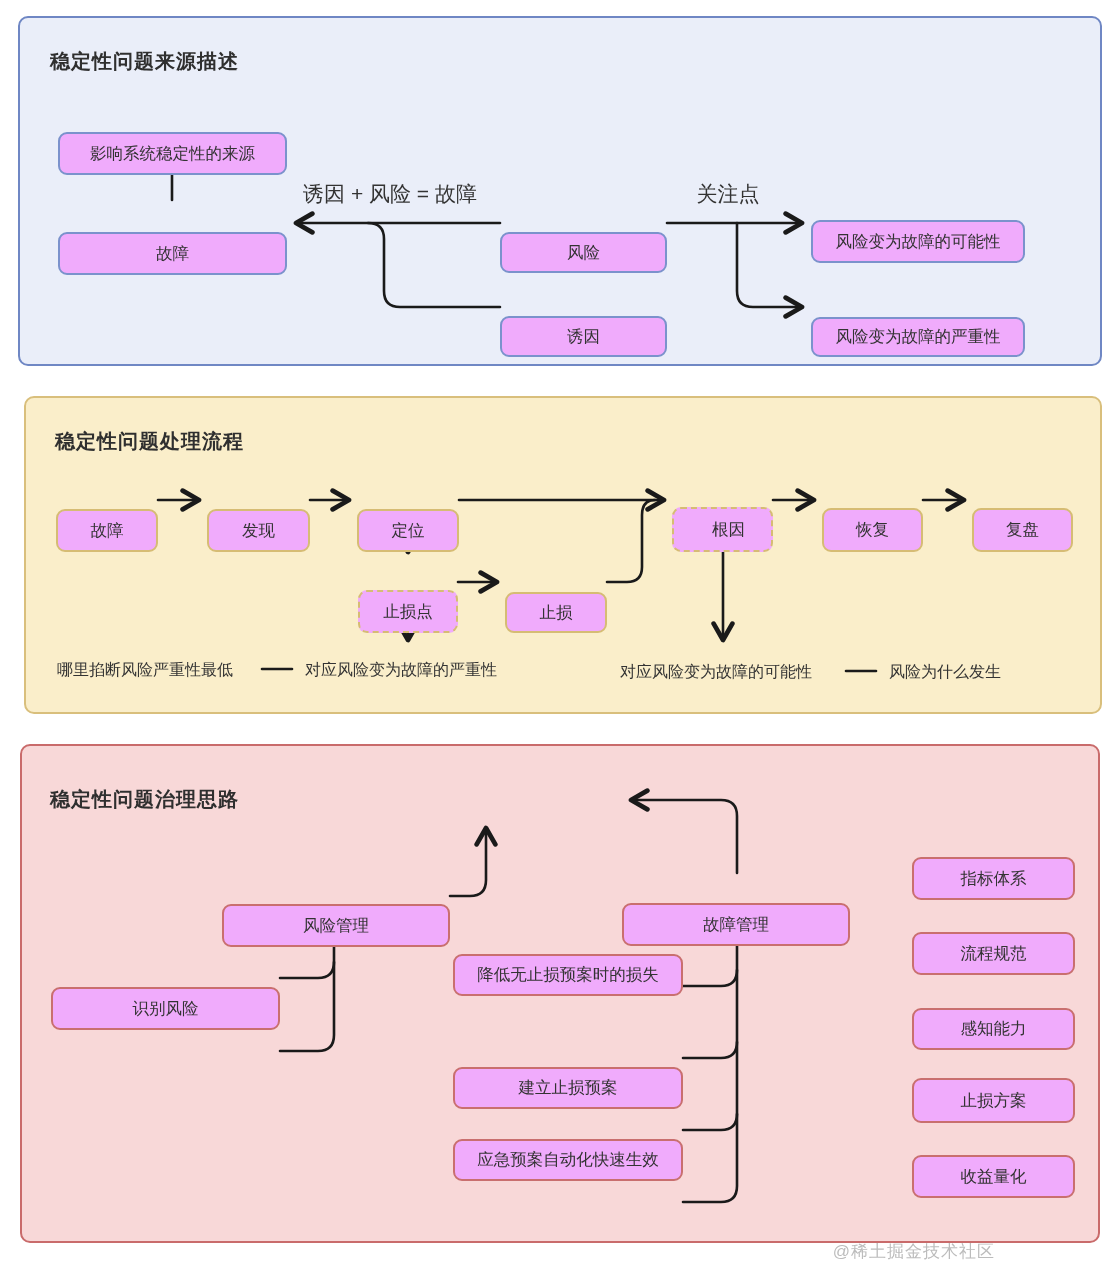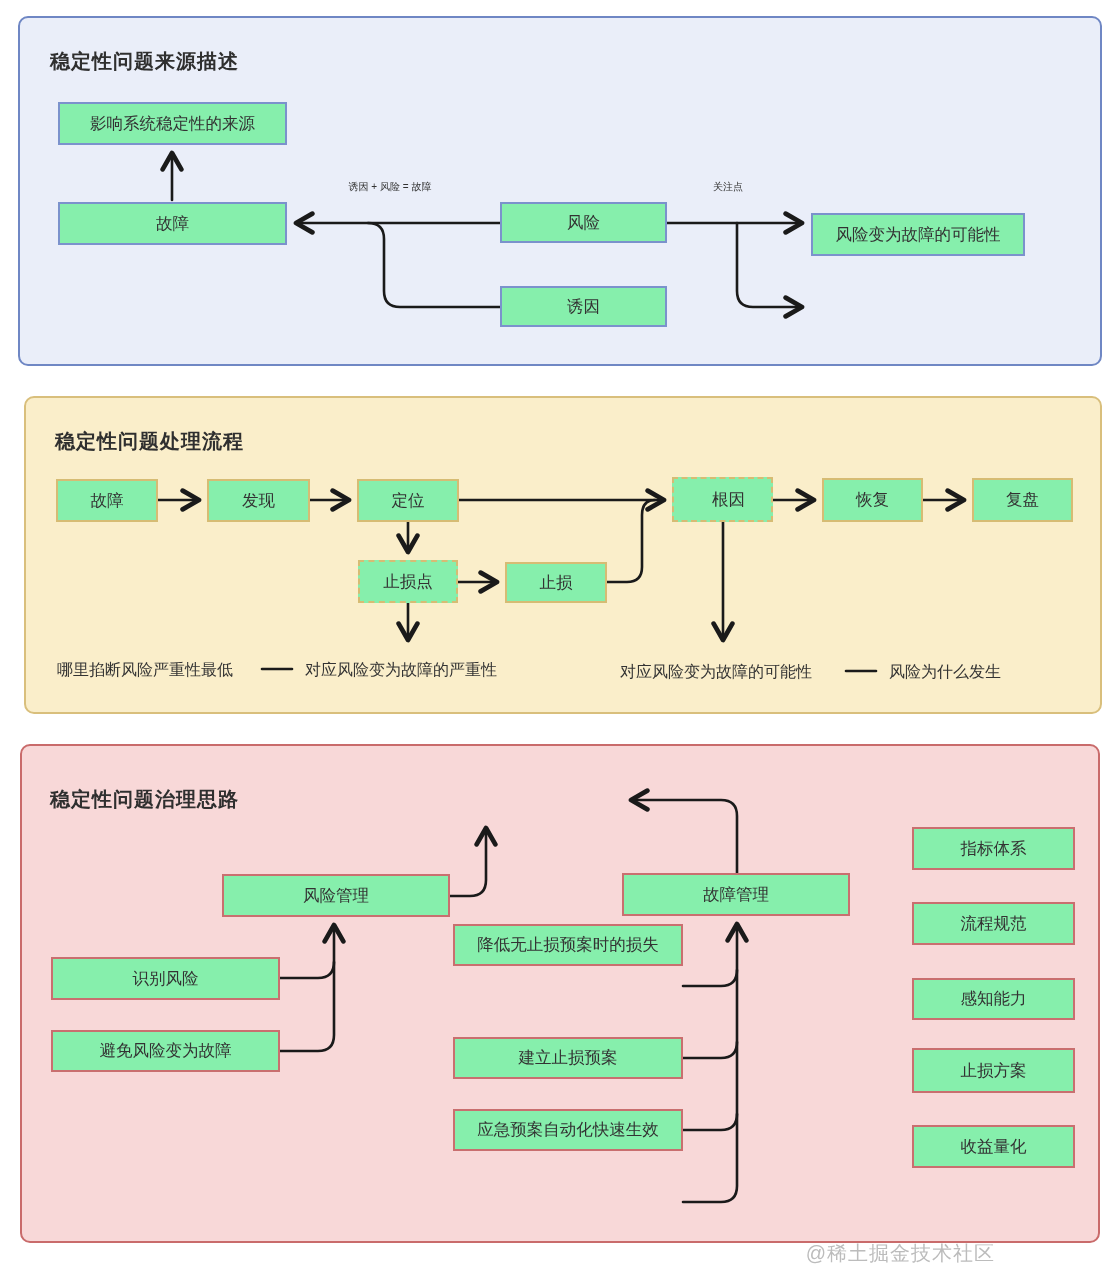--- a/index.html
+++ b/index.html
@@ -14,36 +14,36 @@
   .canvas{position:absolute;left:0;top:0;width:1009px;height:1268px;}
   .sec{position:absolute;border-radius:10px;border:2px solid;box-sizing:border-box;}
   .sec-blue{background:#eaeef9;border-color:#6f87c4;}
   .sec-yellow{background:#faeeca;border-color:#d9bf7c;}
   .sec-pink{background:#f8d8d8;border-color:#c96b6b;}
   .title{
     position:absolute;font-size:20px;font-weight:600;color:#2f2f2f;
     white-space:nowrap;letter-spacing:1px;
   }
   .node{
-    position:absolute;background:#86efac;border:2px solid;border-radius:0;
+    position:absolute;background:#f0abfc;border:2px solid;border-radius:9px;
     box-sizing:border-box;display:flex;align-items:center;justify-content:center;
-    font-size:16.5px;color:#333;white-space:nowrap;
+    font-size:16.5px;color:#333;white-space:nowrap;margin-top:30px;
   }
   .node-blue{border-color:#7b92cc;}
   .node-yellow{border-color:#d6bc74;}
   .node-pink{border-color:#c96f6f;}
   .dashed{border-style:dashed;}
   .lbl{
-    position:absolute;font-size:10px;color:#333;text-align:center;white-space:nowrap;
+    position:absolute;font-size:21px;color:#333;text-align:center;white-space:nowrap;
   }
   .anno{
     position:absolute;font-size:16px;color:#333;white-space:nowrap;
   }
   .watermark{
-    position:absolute;right:14px;top:1240px;font-size:20px;color:#bcbcbc;
+    position:absolute;right:14px;top:1240px;font-size:17px;color:#bcbcbc;
     letter-spacing:1px;white-space:nowrap;
   }
   svg.wires{position:absolute;left:0;top:0;pointer-events:none;}
 </style>
 </head>
 <body>
 
 <div class="canvas">
 
   <div class="sec sec-blue" style="left:18px;top:16px;width:1084px;height:350px;"></div>
@@ -87,21 +87,22 @@
       <path d="M683,1202 L721,1202 Q737,1202 737,1186 L737,924" marker-end="url(#arrow)"></path>
     </g>
   </svg>
 
   <div class="title" style="left:50px;top:48px;">稳定性问题来源描述</div>
 
   <div class="node node-blue" style="left:58px;top:102px;width:229px;height:43px;">影响系统稳定性的来源</div>
   <div class="node node-blue" style="left:58px;top:202px;width:229px;height:43px;">故障</div>
   <div class="node node-blue" style="left:500px;top:202px;width:167px;height:41px;">风险</div>
   <div class="node node-blue" style="left:500px;top:286px;width:167px;height:41px;text-align:center;">诱因</div>
-  <div class="node node-blue" style="left:811px;top:213px;width:214px;height:43px;">风险变为故障的可能性</div>
+  <div class="node node-blue" style="left:811px;top:190px;width:214px;height:43px;">风险变为故障的可能性</div>
+  <div class="node node-blue" style="left:811px;top:287px;width:214px;height:40px;">风险变为故障的严重性</div>
 
   <div class="lbl" style="left:280px;top:180px;width:220px;">诱因 + 风险 = 故障</div>
   <div class="lbl" style="left:678px;top:180px;width:100px;">关注点</div>
 
   <div class="title" style="left:55px;top:428px;">稳定性问题处理流程</div>
 
   <div class="node node-yellow" style="left:56px;top:479px;width:102px;height:43px;">故障</div>
   <div class="node node-yellow" style="left:207px;top:479px;width:103px;height:43px;">发现</div>
   <div class="node node-yellow" style="left:357px;top:479px;width:102px;height:43px;">定位</div>
   <div class="node node-yellow dashed" style="left:358px;top:560px;width:100px;height:43px;">止损点</div>
@@ -113,21 +114,20 @@
   <div class="anno" style="left:57px;top:660px;">哪里掐断风险严重性最低</div>
   <div class="anno" style="left:305px;top:660px;">对应风险变为故障的严重性</div>
   <div class="anno" style="left:620px;top:662px;">对应风险变为故障的可能性</div>
   <div class="anno" style="left:889px;top:662px;">风险为什么发生</div>
 
   <div class="title" style="left:50px;top:786px;">稳定性问题治理思路</div>
 
   <div class="node node-pink" style="left:222px;top:874px;width:228px;height:43px;">风险管理</div>
   <div class="node node-pink" style="left:622px;top:873px;width:228px;height:43px;text-align:center;">故障管理</div>
   <div class="node node-pink" style="left:51px;top:957px;width:229px;height:43px;">识别风险</div>
-  <div class="node node-pink" style="left:51px;top:1030px;width:229px;height:42px;">避免风险变为故障</div>
   <div class="node node-pink" style="left:453px;top:924px;width:230px;height:42px;">降低无止损预案时的损失</div>
   <div class="node node-pink" style="left:453px;top:1037px;width:230px;height:42px;">建立止损预案</div>
   <div class="node node-pink" style="left:453px;top:1109px;width:230px;height:42px;">应急预案自动化快速生效</div>
   <div class="node node-pink" style="left:912px;top:827px;width:163px;height:43px;">指标体系</div>
   <div class="node node-pink" style="left:912px;top:902px;width:163px;height:43px;">流程规范</div>
   <div class="node node-pink" style="left:912px;top:978px;width:163px;height:42px;">感知能力</div>
   <div class="node node-pink" style="left:912px;top:1048px;width:163px;height:45px;">止损方案</div>
   <div class="node node-pink" style="left:912px;top:1125px;width:163px;height:43px;">收益量化</div>
 
   <div class="watermark">@稀土掘金技术社区</div>

